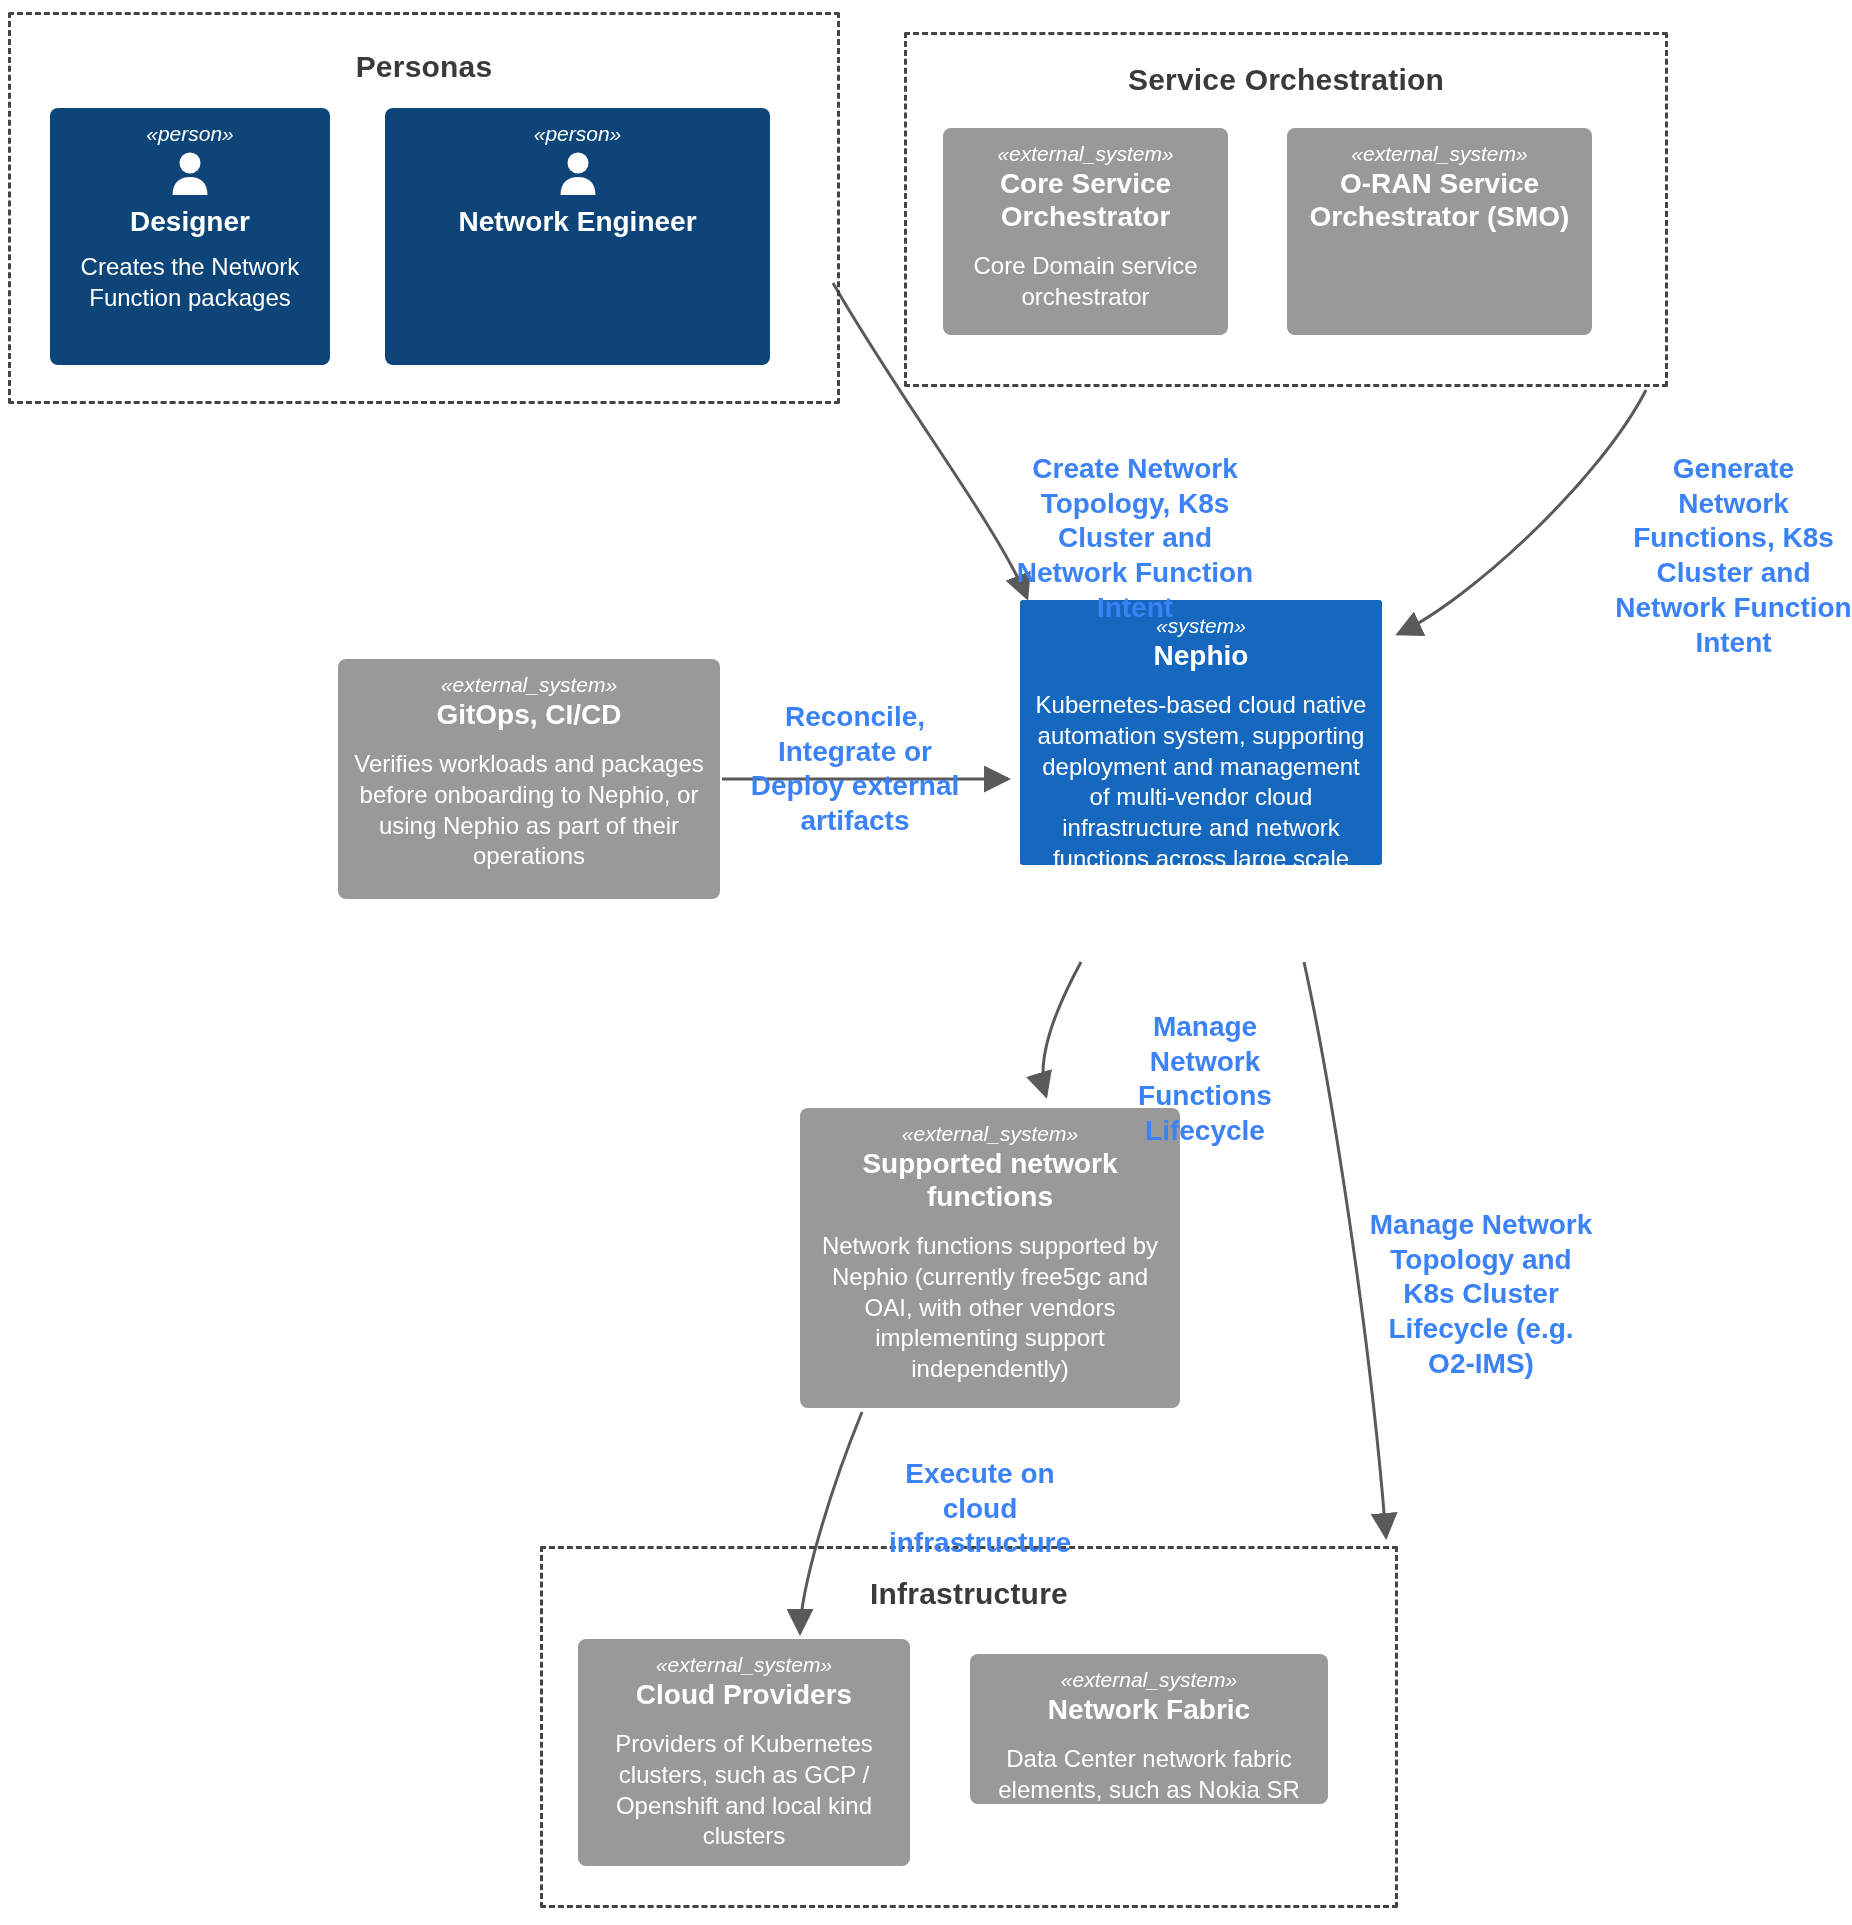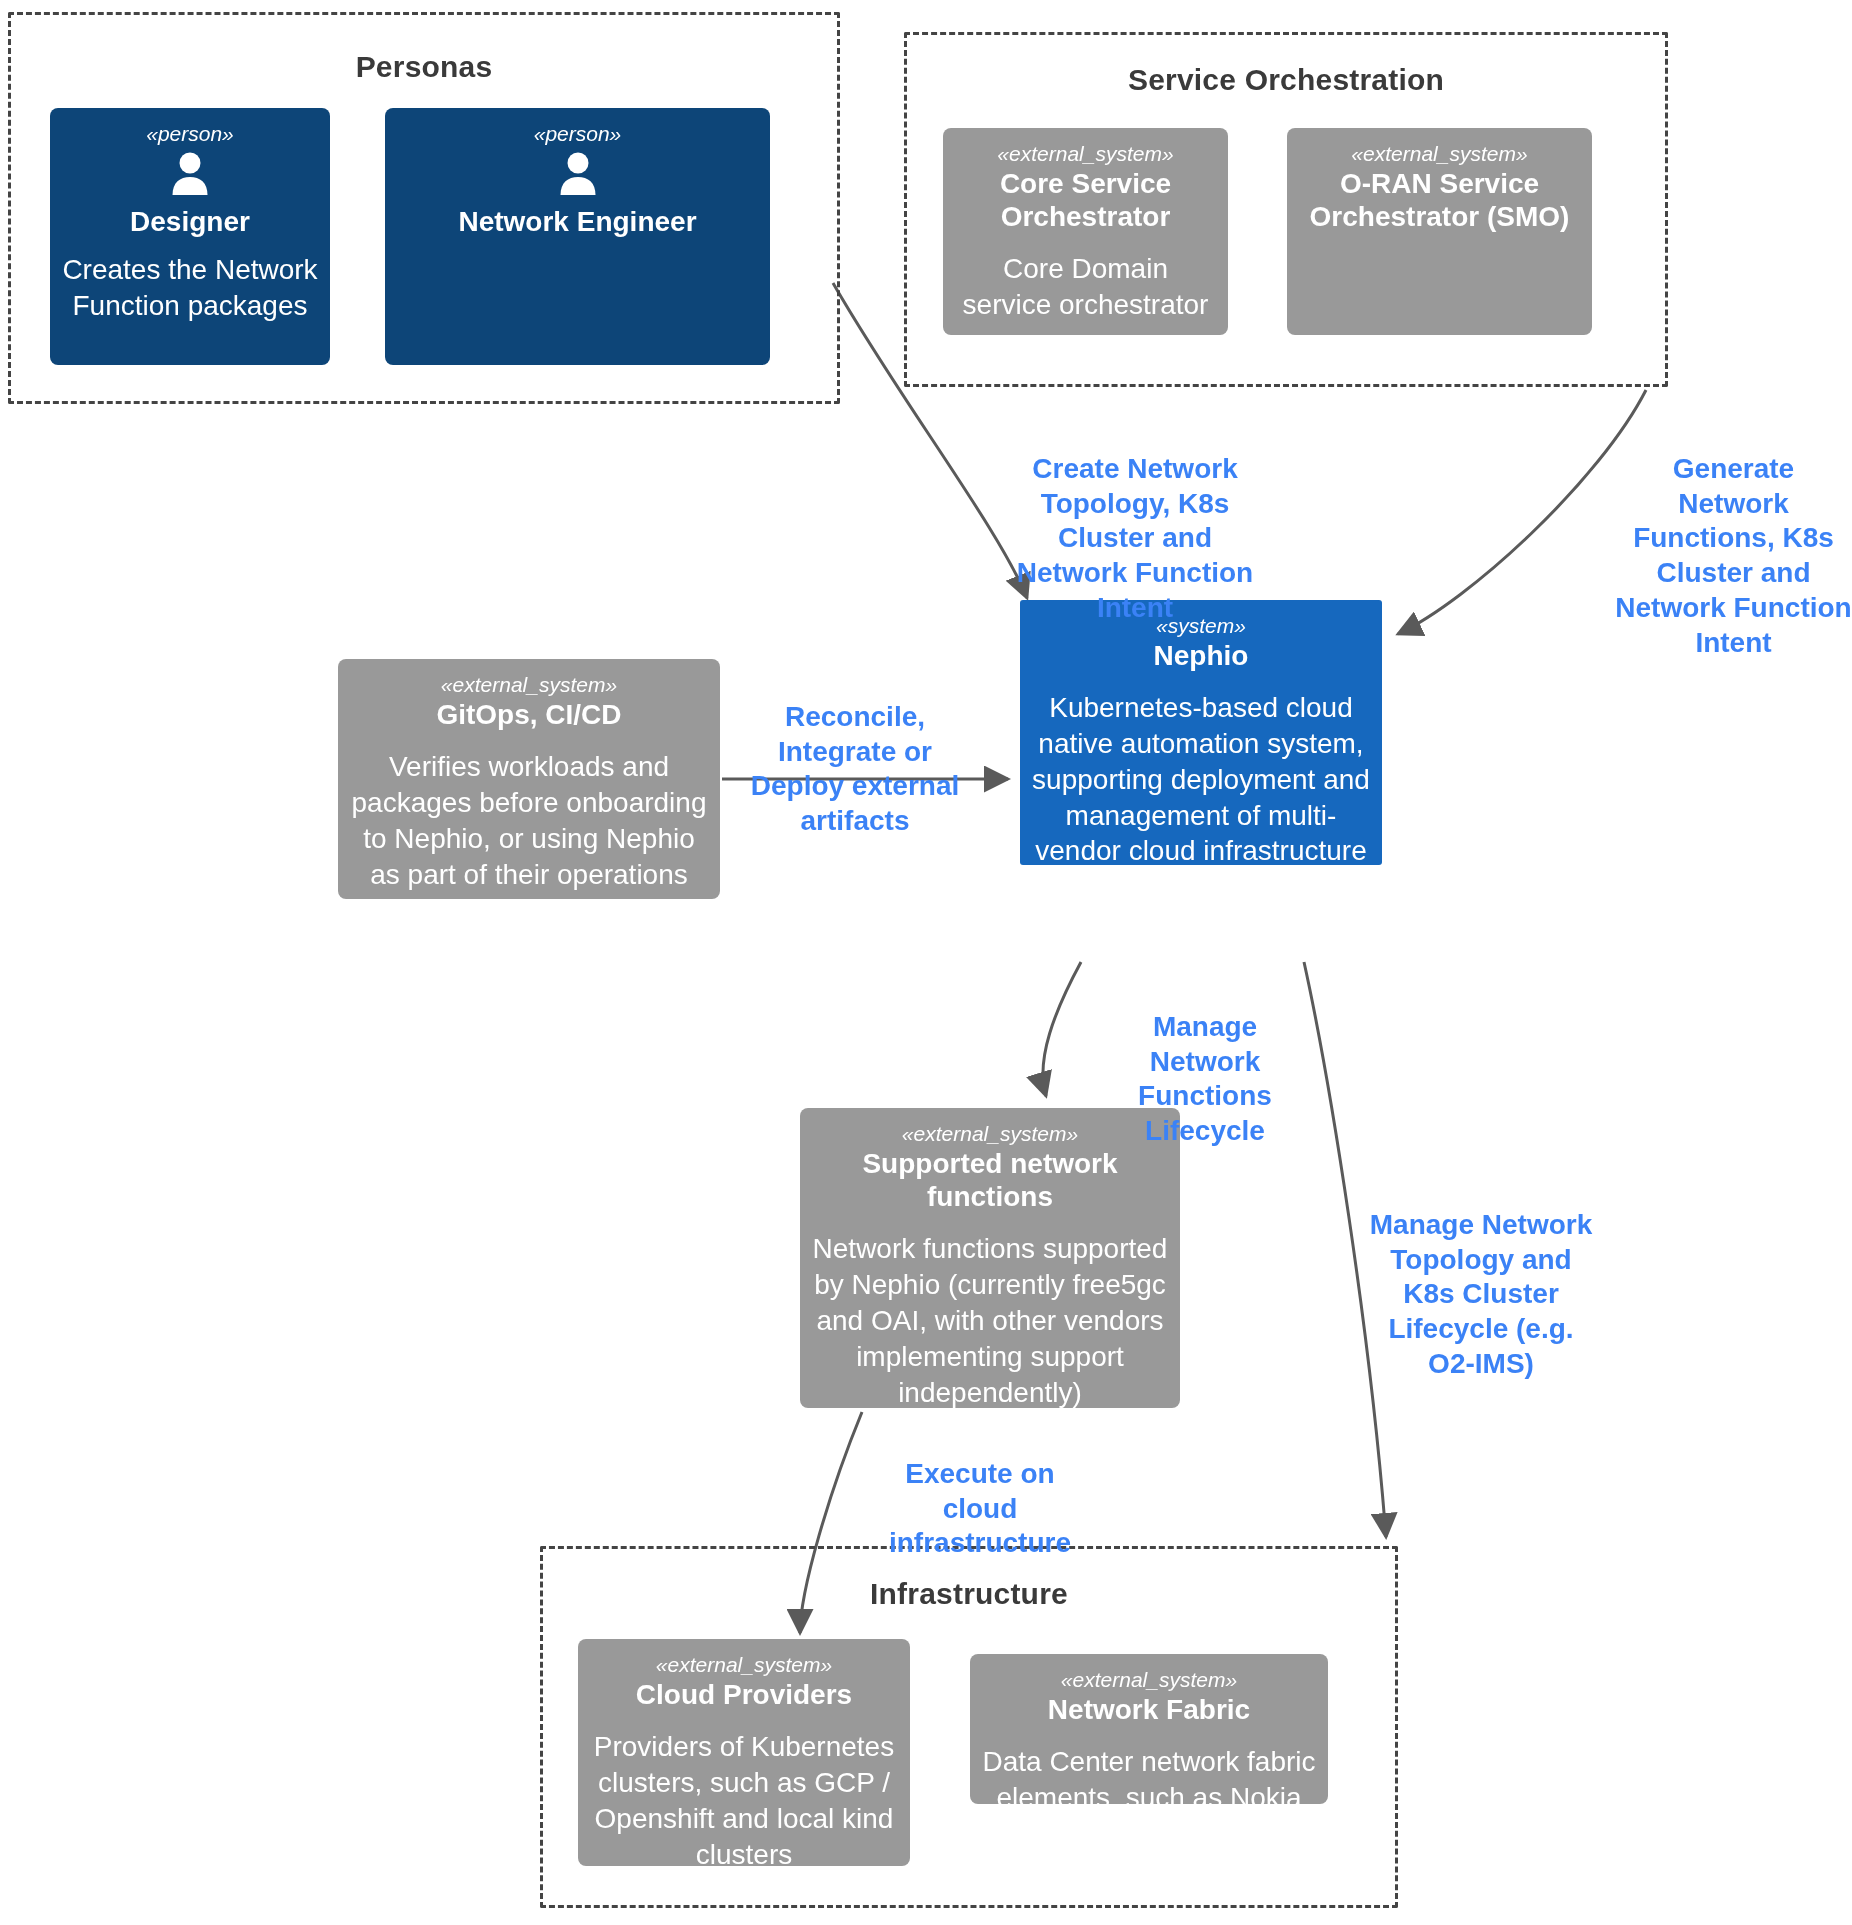--- a/index.html
+++ b/index.html
@@ -64,21 +64,21 @@
     color: #ffffff;
   }
   .node-title {
     font-weight: bold;
     font-size: 28px;
     line-height: 1.18;
     margin-top: 1px;
     color: #ffffff;
   }
   .node-desc {
-    font-size: 28px;
+    font-size: 24px;
     line-height: 1.28;
     font-weight: normal;
     color: #ffffff;
     margin-top: 18px;
   }
   .person .node-desc { margin-top: 14px; }
   .person-icon {
     margin-top: 4px;
     margin-bottom: 2px;
   }

